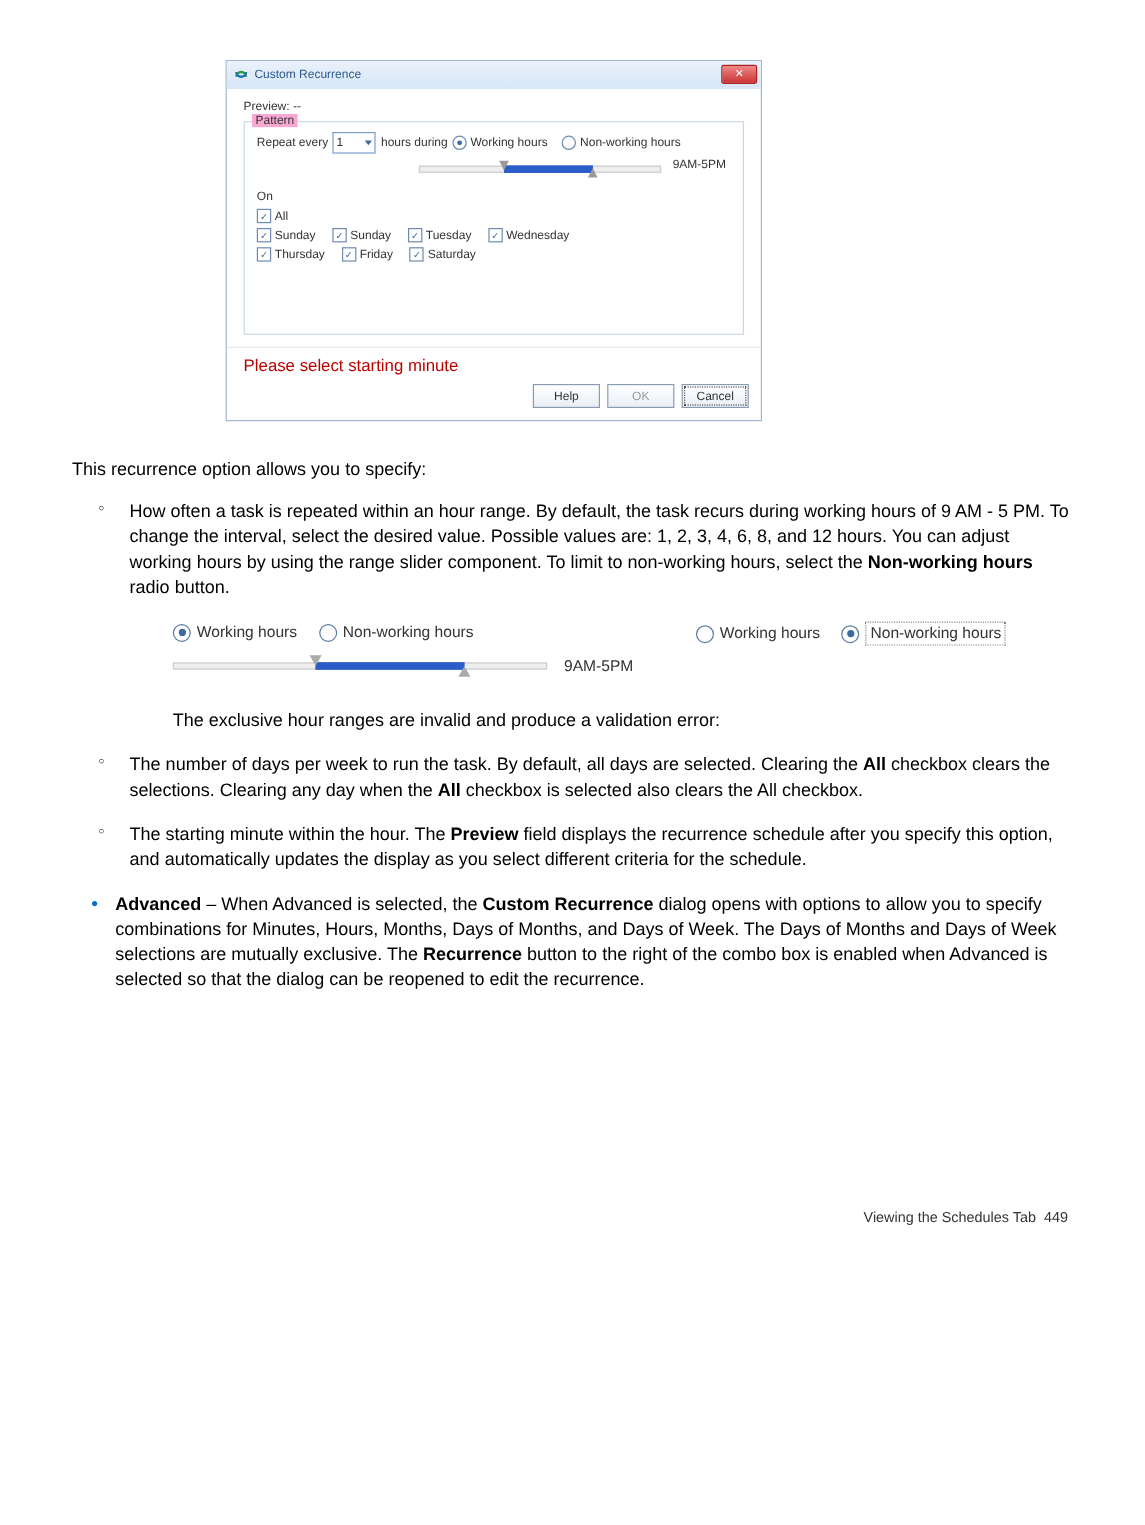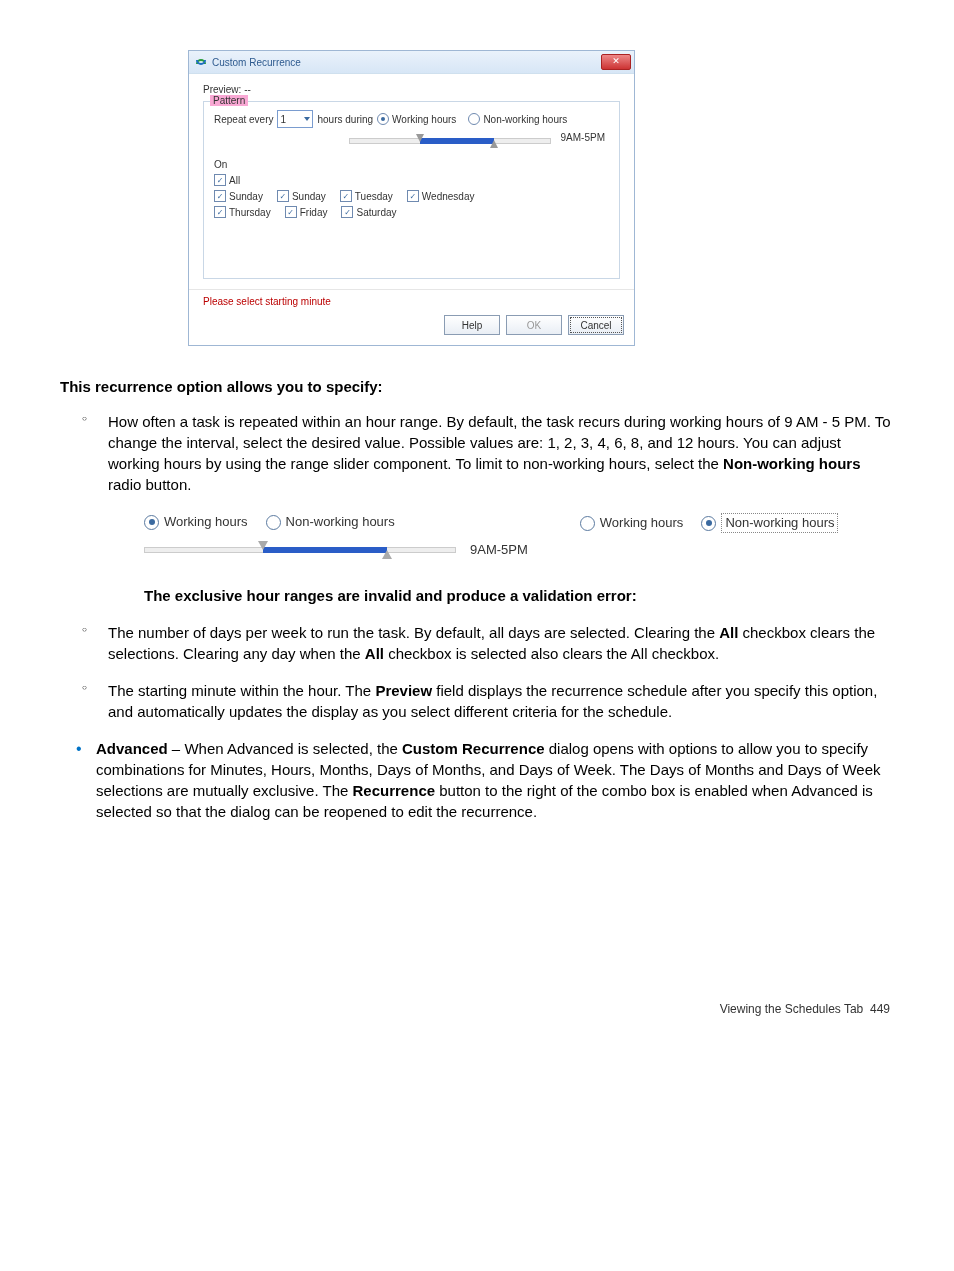--- a/index.html
+++ b/index.html
@@ -68,32 +68,32 @@
   .handle { position:absolute; top:-5px; width:0;height:0;border-left:4px solid transparent;border-right:4px solid transparent; }
   .handle.rt { border-top:8px solid #999; }
   .handle.lt { border-bottom:8px solid #999; top:auto; bottom:-5px; }
   .slider-wrap { display:flex; align-items:center; gap:10px; justify-content:flex-end; margin-right:4px;}
   .row2 { margin-top:10px; display:flex; align-items:center; gap:4px;}
   .mini-select.empty { width:36px; }
   .on-label { margin-top:13px; }
   .days { margin-top:4px; display:flex; flex-direction:column; gap:4px; }
   .dayrow { display:flex; gap:14px; }
   .dayrow label { display:flex; align-items:center; }
-  .val-msg { color:#b00; font-size:10px; padding:6px 14px 2px; border-top:1px solid #e6e6e6; margin-top:6px;}
+  .val-msg { color:#b00; font-size:14px; padding:6px 14px 2px; border-top:1px solid #e6e6e6; margin-top:6px;}
   .btnrow { display:flex; justify-content:flex-end; gap:6px; padding:6px 10px 10px; }
   .stdbtn {
     border:1px solid #8a9cb3; background:linear-gradient(#fff,#e9eef5);
     font-size:10px; width:54px; height:18px; display:flex;align-items:center;justify-content:center;
   }
   .stdbtn.focused { outline:1px dotted #555; outline-offset:-3px; }
   .stdbtn.disabled { color:#999; }
 
   
   .narrative { font-size: 15px; line-height: 1.4; }
-  .narrative p { margin: 4px 0 14px 0; font-weight: bold; }
+  .narrative p { margin: 4px 0 14px 0; }
   ul.circ { list-style: none; padding-left: 30px; margin:0; }
   ul.circ > li { position:relative; margin-bottom:16px; padding-left:18px; }
   ul.circ > li::before { content:"○"; position:absolute; left:-8px; top:2px; font-size:8px; color:#000;}
   ul.dash { list-style:none; padding-left:48px; margin:8px 0 0 0;}
   ul.dash li { position:relative; margin-bottom:10px; padding-left:16px;}
   ul.dash li::before { content:"–"; position:absolute; left:-4px; top:0;}
   ul.dot { list-style:none; padding-left:16px; margin:0;}
   ul.dot > li { position:relative; margin-bottom:16px; padding-left:20px;}
   ul.dot > li::before { content:"•"; color:#0072c6; position:absolute; left:0; top:0; font-size:16px;}
   b { font-weight:bold; }

